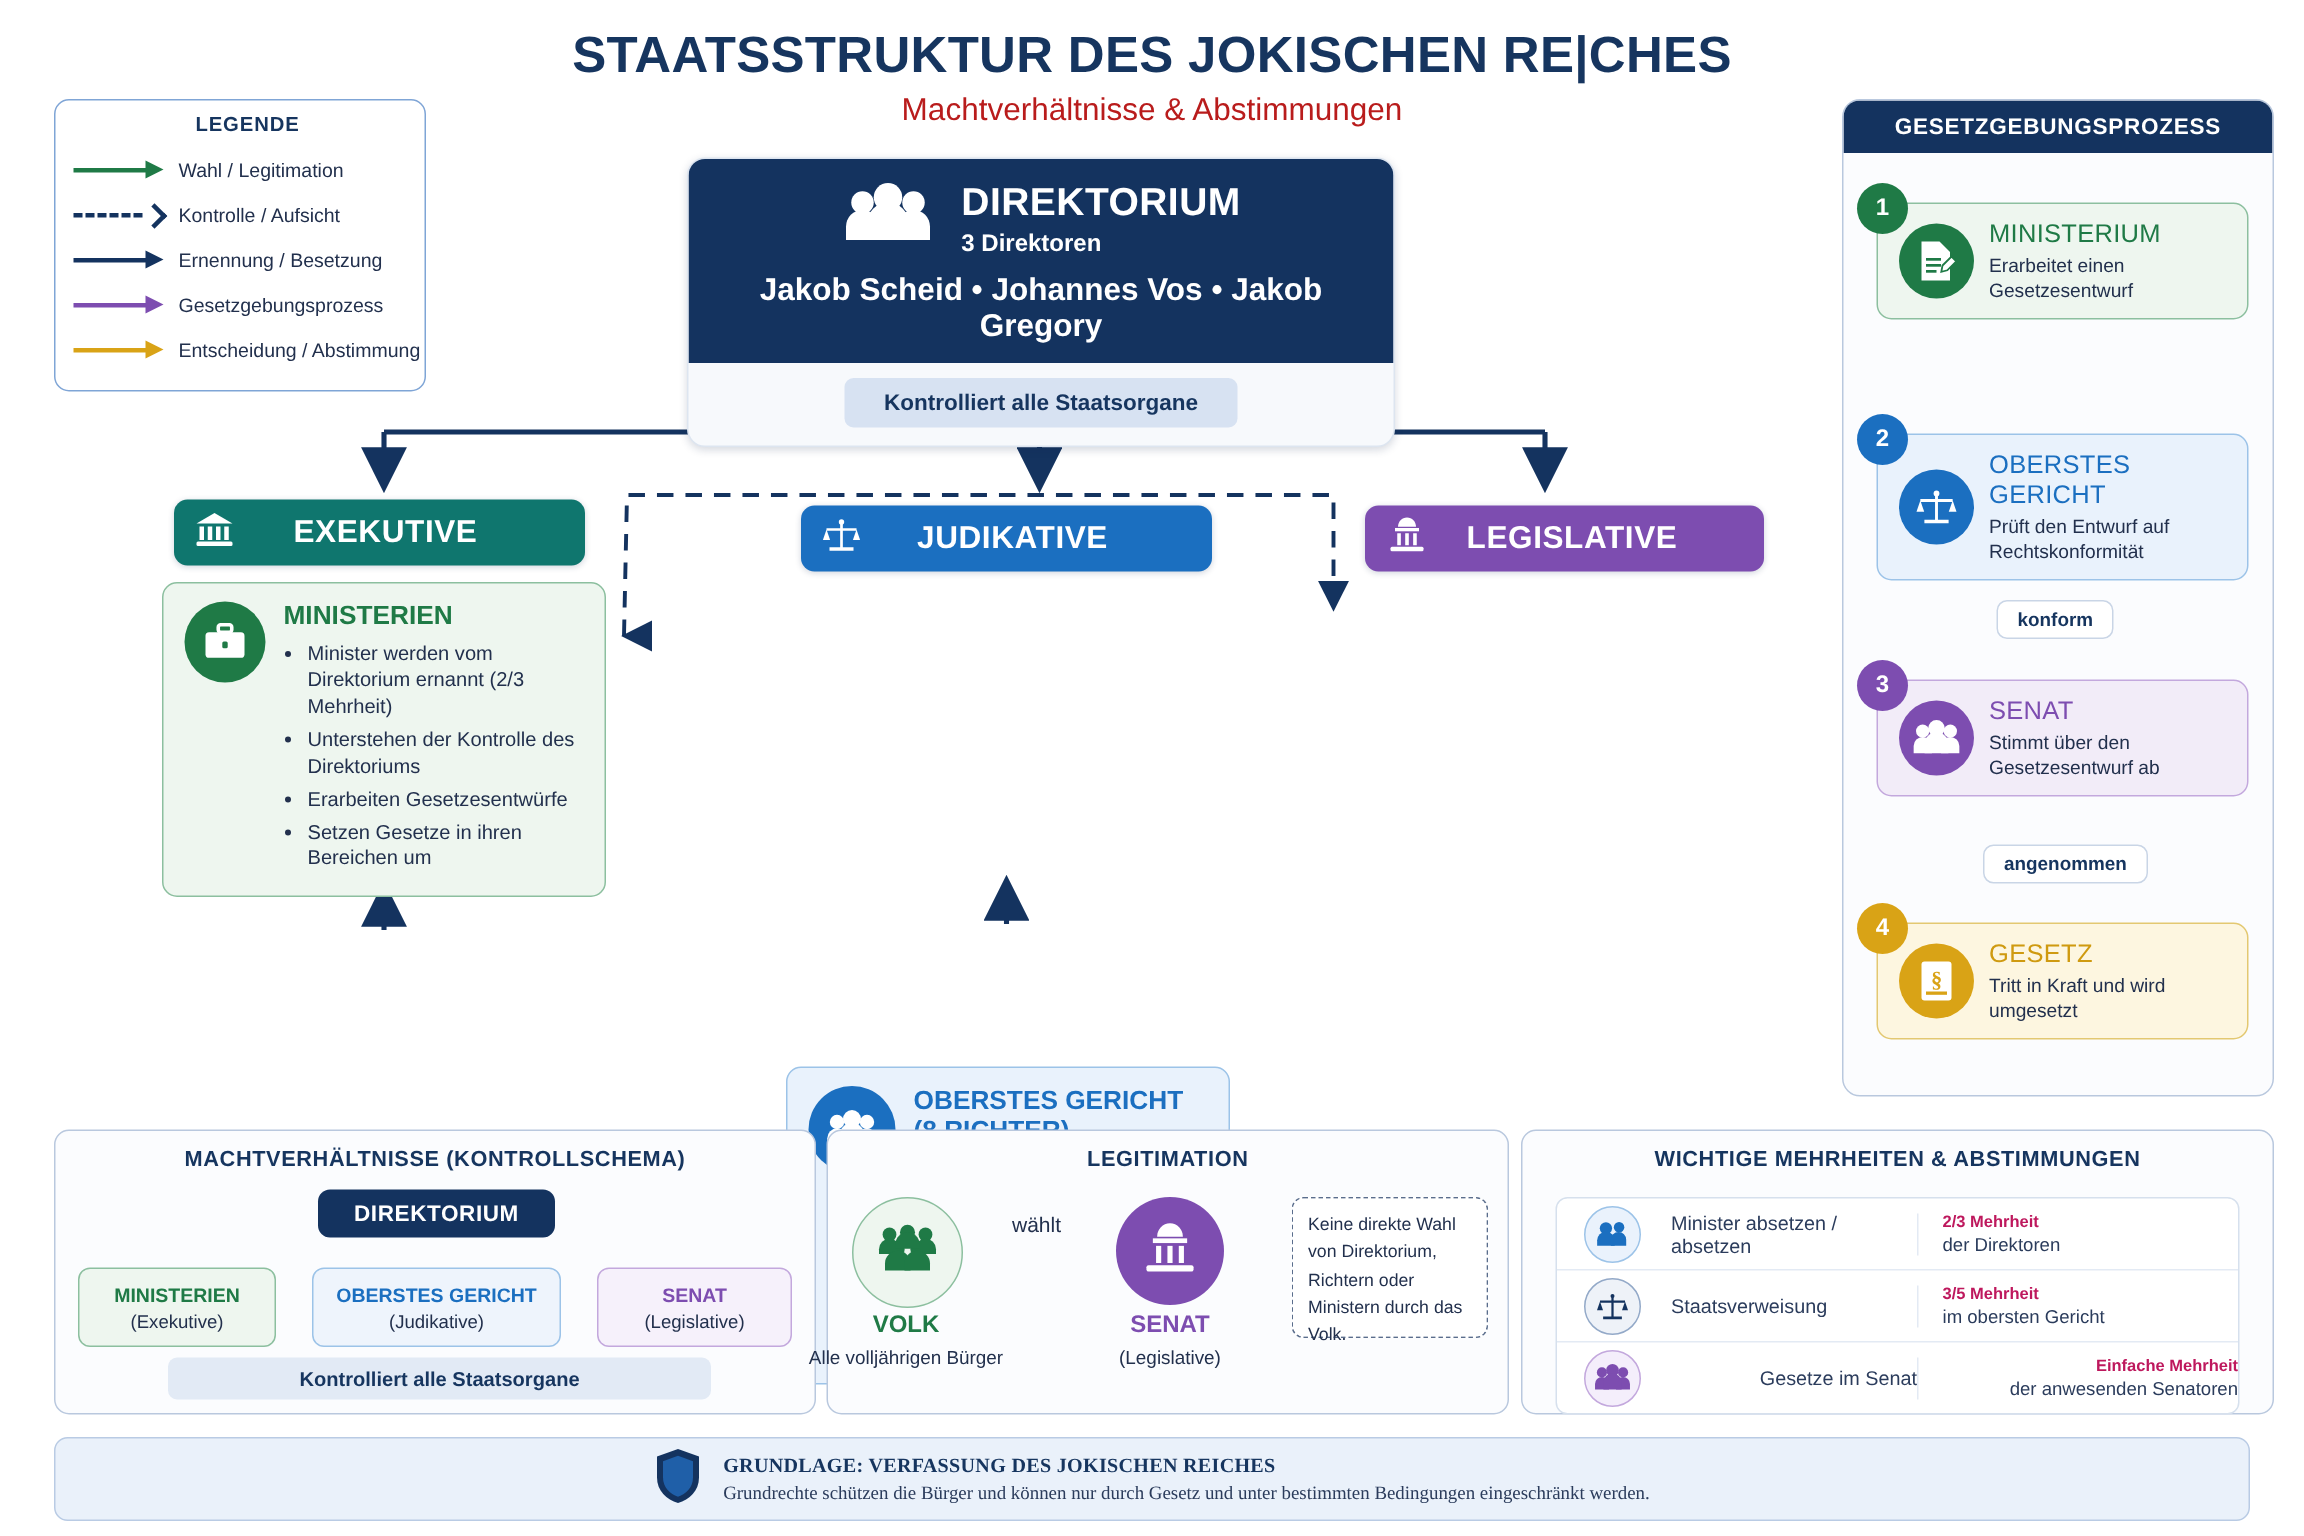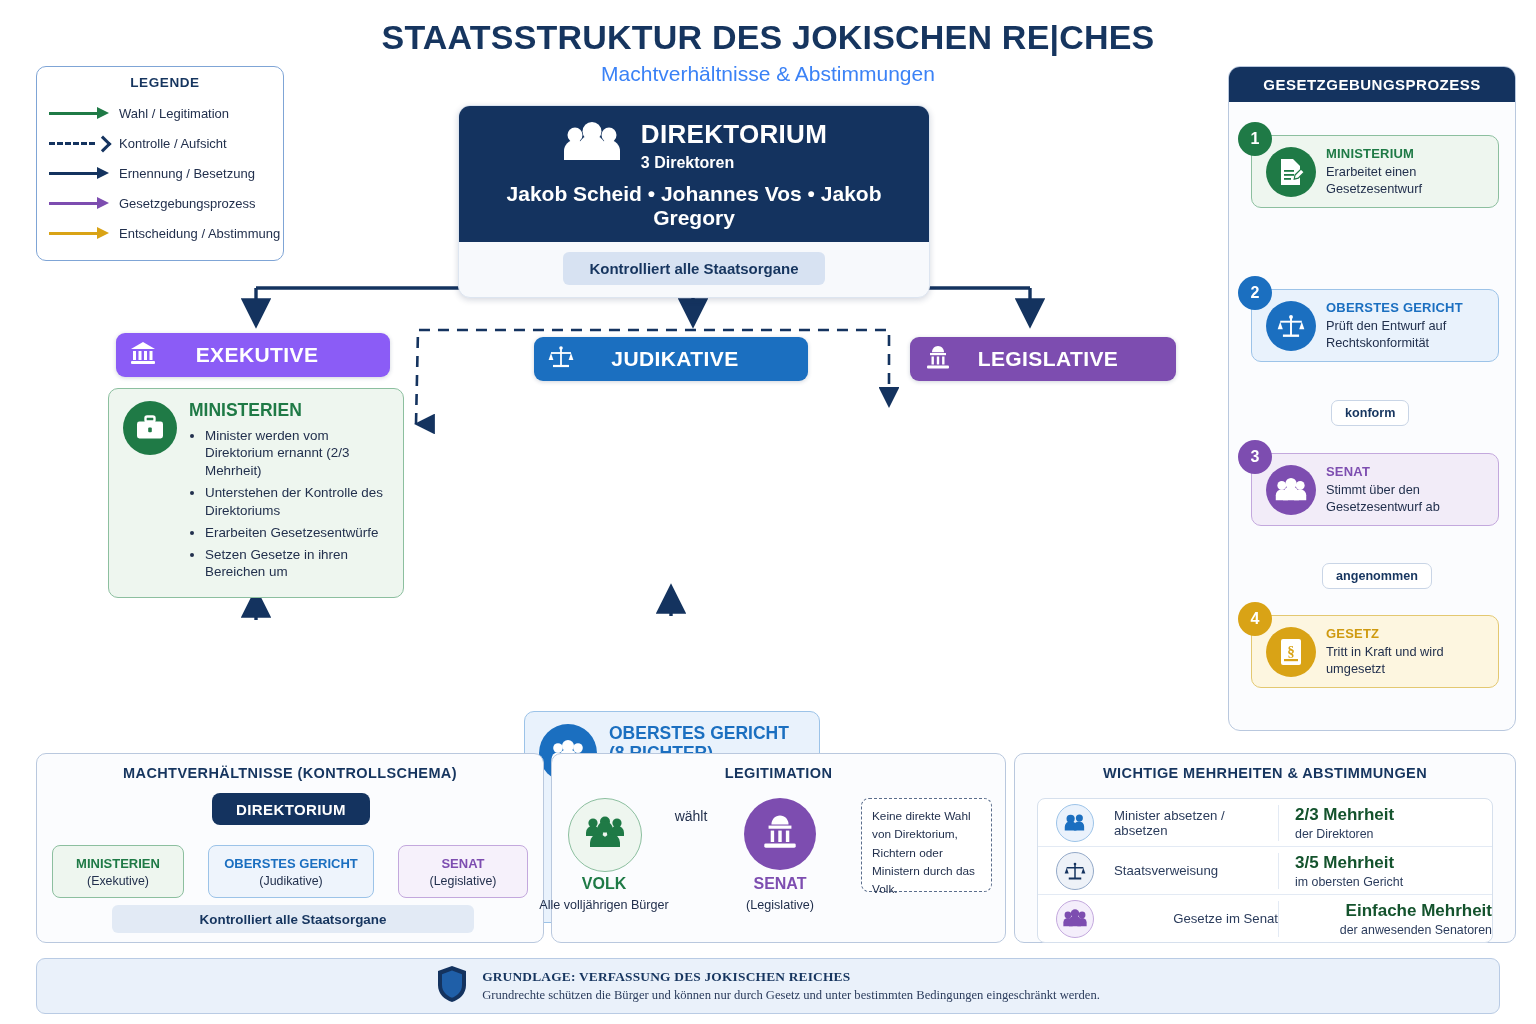--- a/index.html
+++ b/index.html
@@ -16,21 +16,21 @@
   .abs{position:absolute;}
 
   
   #title{
     left:0;right:0;top:18px;text-align:center;
     font-size:34px;font-weight:bold;letter-spacing:.2px;
     color:#16355f;
   }
   #subtitle{
     left:0;right:0;top:62px;text-align:center;
-    font-size:21px;color:#3b82f6;
+    font-size:21px;color:#b91c1c;
   }
 
   
   #legend{
     left:36px;top:66px;width:248px;
     border:1.5px solid #7fa5d6;border-radius:10px;background:#fff;
     padding:8px 0 12px 10px;box-sizing:border-box;
   }
   #legend .lg-title{
     text-align:center;font-size:13.5px;font-weight:bold;color:#16355f;
@@ -80,21 +80,21 @@
   
   .branch-head{
     border-radius:9px;color:#fff;height:44px;display:flex;align-items:center;
     padding:0 14px;box-sizing:border-box;gap:12px;
     box-shadow:0 1px 4px rgba(20,40,80,.2);
   }
   .branch-head .bh-label{
     flex:1;text-align:center;font-size:21px;font-weight:bold;letter-spacing:.4px;
     padding-right:30px;
   }
-  .exek{background:#8b5cf6;}
+  .exek{background:#0f766e;}
   .judi{background:#1b6fc0;}
   .legi{background:#7d4db0;}
 
   
   .card{
     border-radius:10px;box-sizing:border-box;padding:12px 14px;
     position:relative;
   }
   .card-green{background:#eef6ef;border:1.2px solid #8cbf9f;}
   .card-blue{background:#e9f2fc;border:1.2px solid #9cc3e8;}
@@ -126,21 +126,21 @@
     letter-spacing:.5px;padding:9px 0;
   }
   .step{
     position:absolute;border-radius:10px;box-sizing:border-box;padding:10px 12px 10px 14px;
   }
   .step .sbadge{
     position:absolute;left:-14px;top:-14px;width:34px;height:34px;border-radius:50%;
     color:#fff;font-size:16px;font-weight:bold;display:flex;align-items:center;justify-content:center;
   }
   .step-body{display:flex;gap:10px;align-items:center;}
-  .step-title{font-size:13px;font-weight:bold;letter-spacing:.2px;}
+  .step-title{font-size:17px;font-weight:normal;letter-spacing:.2px;}
   .step-desc{font-size:12.8px;line-height:1.3;color:#22304d;margin-top:3px;}
   .pill-tag{
     position:absolute;background:#fff;border:1.2px solid #c9d5e6;border-radius:7px;
     font-size:12.6px;font-weight:bold;color:#16355f;padding:5px 13px;
   }
 
   
   .panel{
     position:absolute;border:1.4px solid #b9c8de;border-radius:10px;background:#fbfcfe;
     box-sizing:border-box;
@@ -177,21 +177,21 @@
   }
 
   
   .maj-table{position:absolute;left:22px;right:22px;top:44px;border:1px solid #d6e0ed;border-radius:8px;background:#fff;overflow:hidden;}
   .maj-row{display:flex;align-items:center;height:47px;border-bottom:1px solid #e3eaf4;}
   .maj-row:last-child{border-bottom:none;text-align:right;}
   .maj-ico{flex:0 0 74px;display:flex;justify-content:center;align-items:center;}
   .maj-ico .ring{width:36px;height:36px;border-radius:50%;display:flex;align-items:center;justify-content:center;border:1.4px solid;}
   .maj-label{flex:1;font-size:13.2px;color:#2b3c5c;padding-left:2px;}
   .maj-val{flex:0 0 214px;border-left:1px solid #e3eaf4;padding-left:16px;box-sizing:border-box;}
-  .maj-val .v1{font-size:17px;font-weight:bold;color:#14532d;}
+  .maj-val .v1{font-size:11px;font-weight:bold;color:#be185d;}
   .maj-val .v2{font-size:12.4px;color:#2b3c5c;margin-top:2px;}
 
   
   #footer{
     position:absolute;left:36px;top:958px;width:1464px;height:56px;
     background:#eaf1fa;border:1.2px solid #b9cbe4;border-radius:9px;
     display:flex;align-items:center;justify-content:center;gap:14px;box-sizing:border-box;font-family:Liberation Serif, serif;
   }
   #footer .f-t1{font-size:13.4px;font-weight:bold;color:#16355f;letter-spacing:.2px;}
   #footer .f-t2{font-size:12.6px;color:#2b3c5c;margin-top:3px;}

